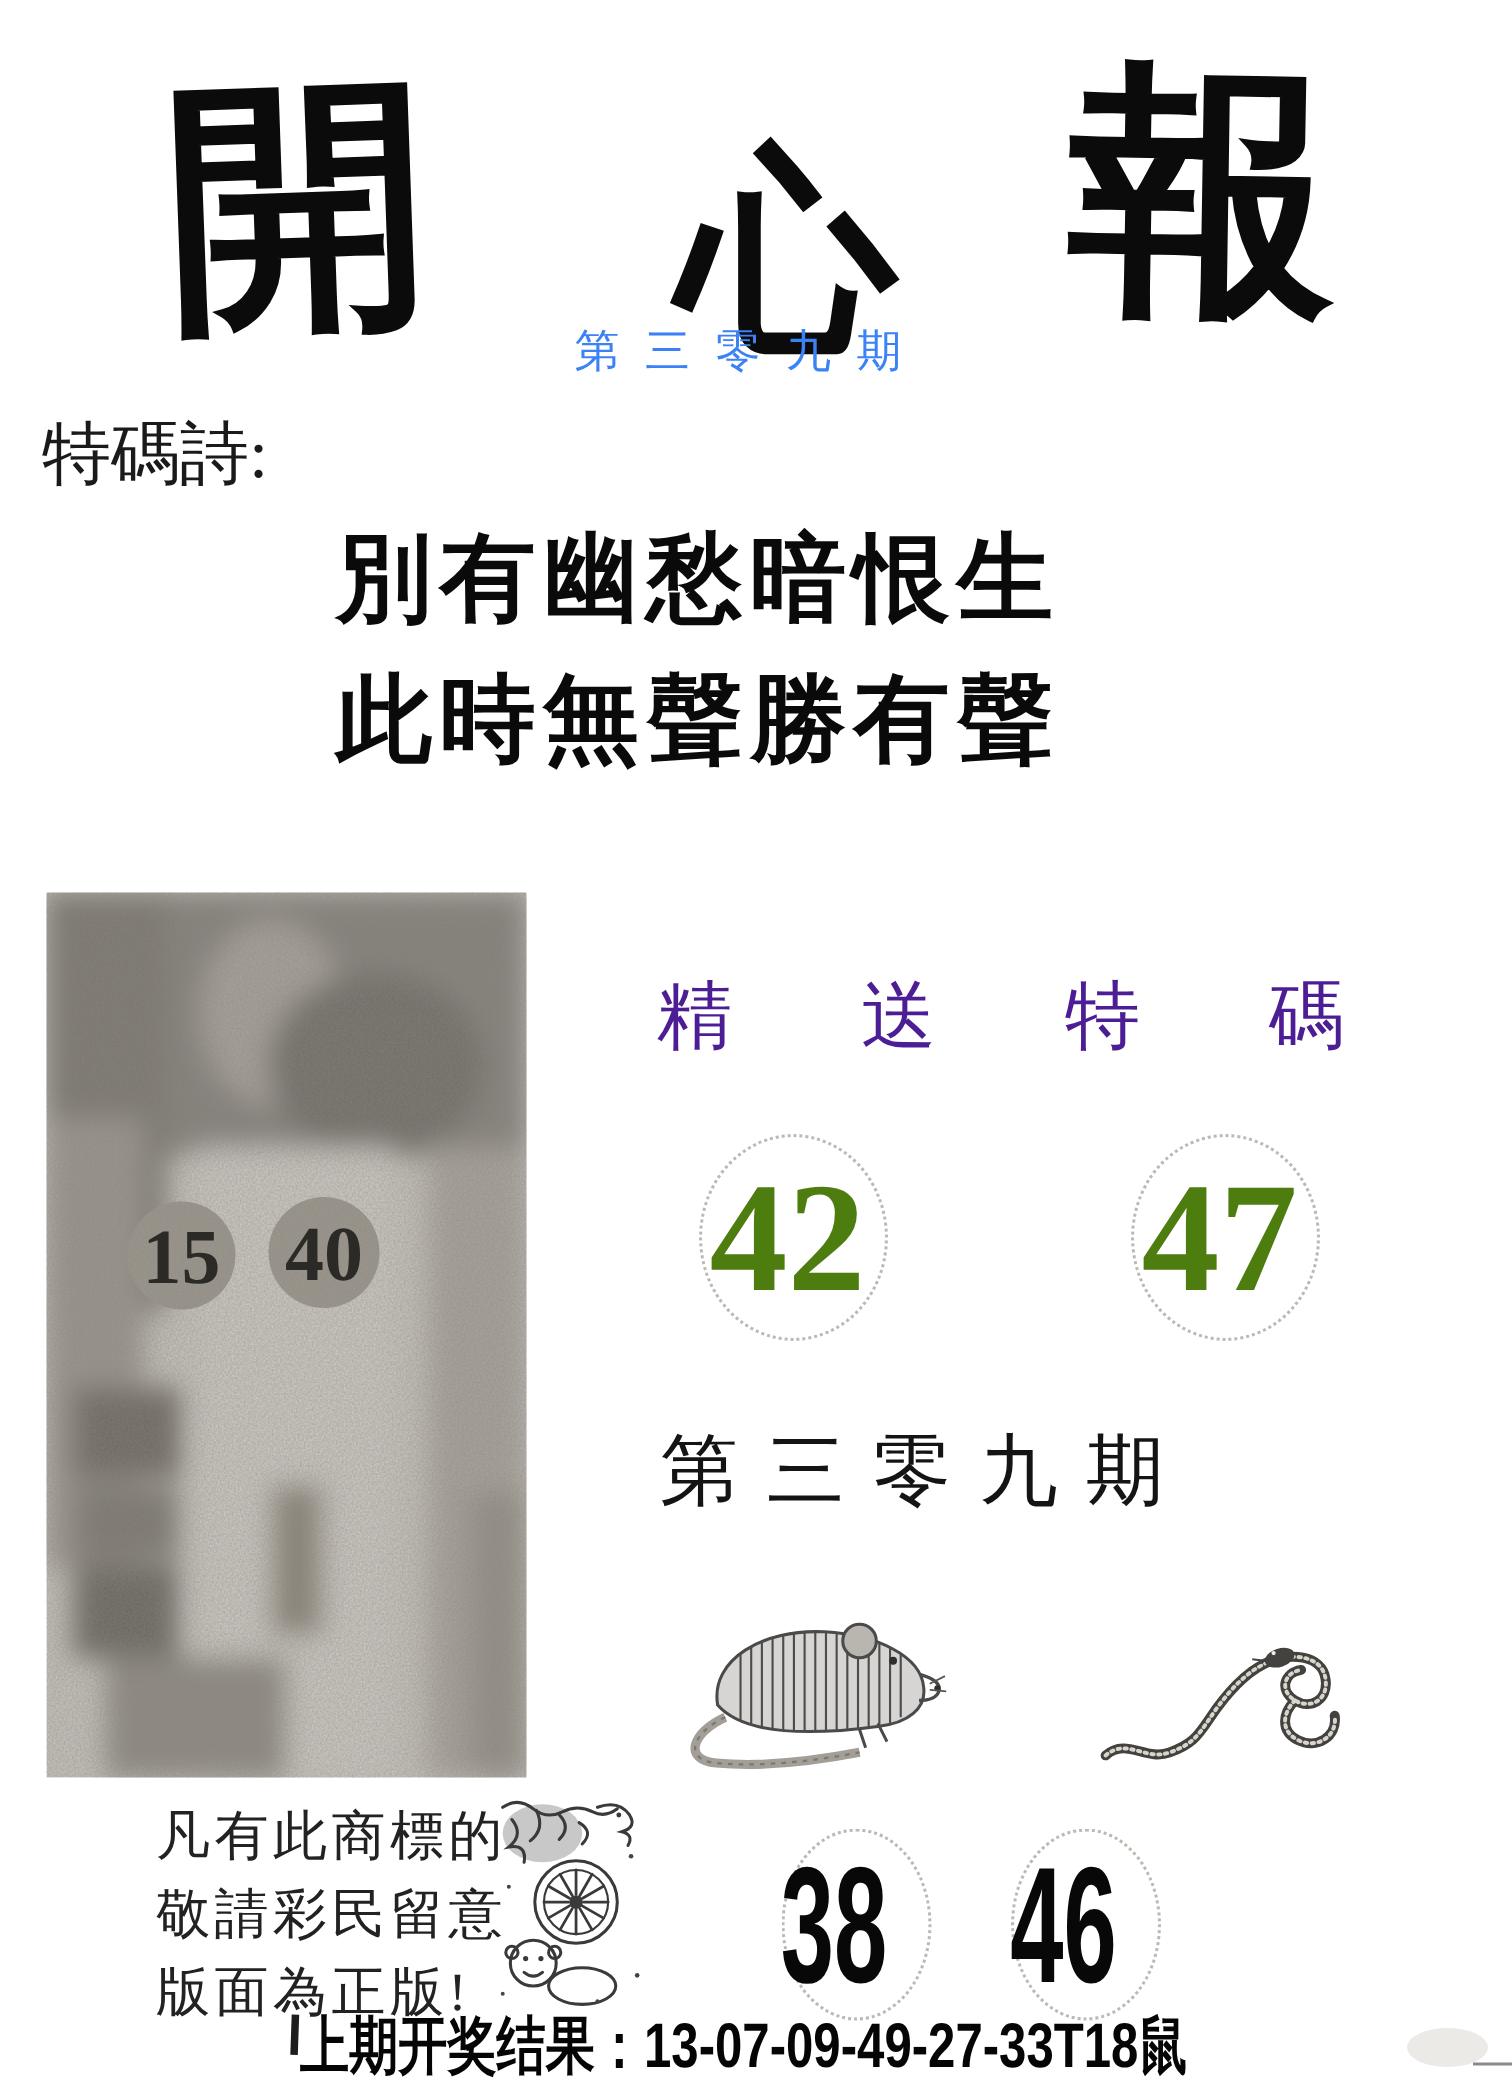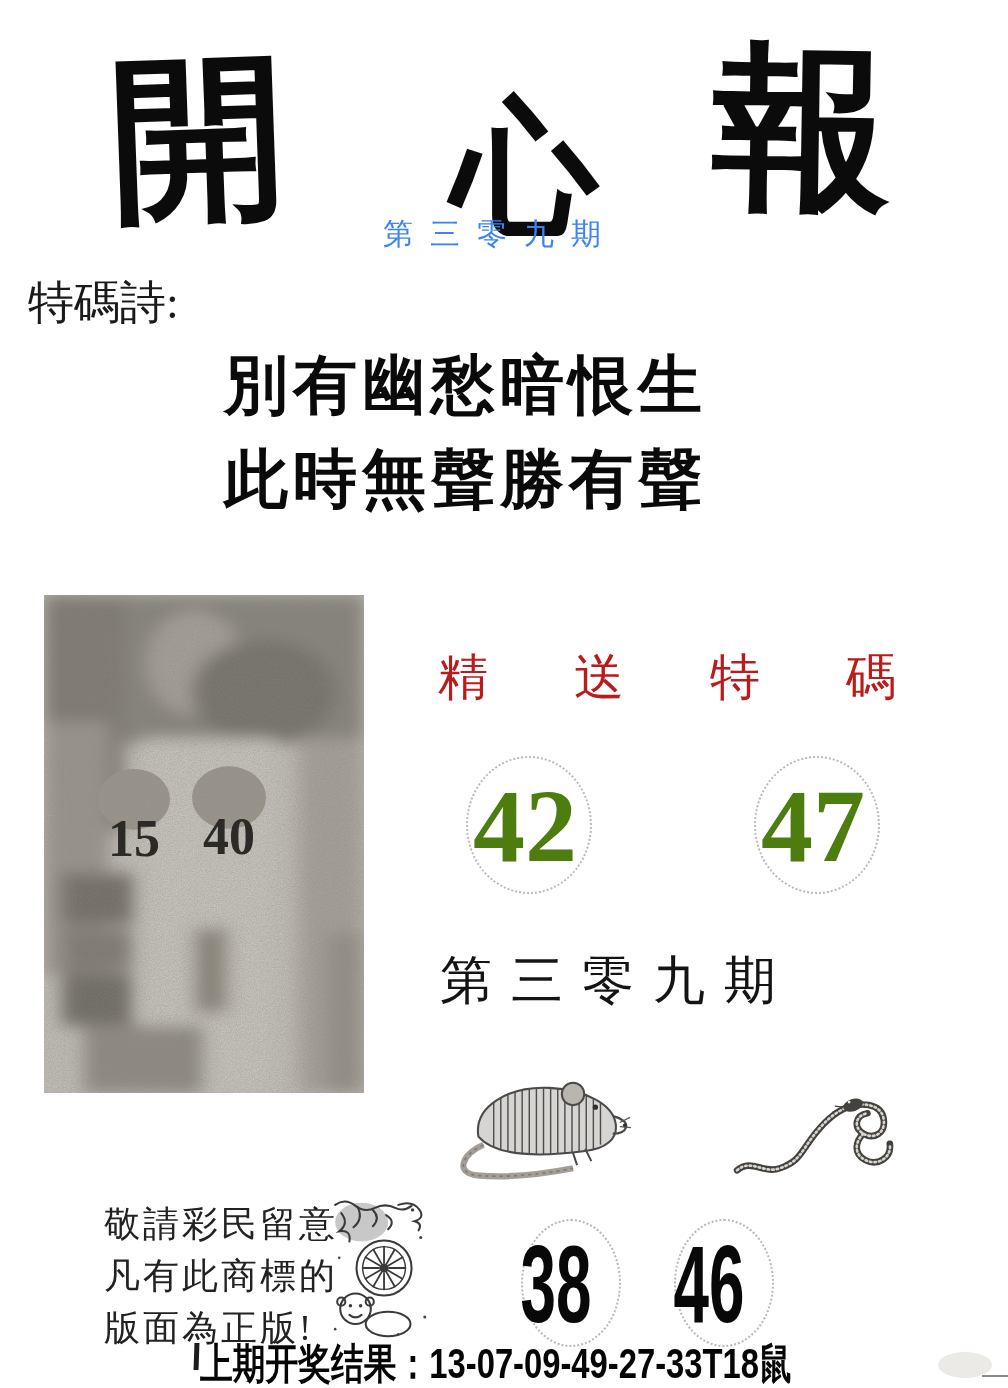--- a/index.html
+++ b/index.html
@@ -15,29 +15,29 @@
   .title-bao {left:712px;top:40px;font-size:180px;transform:rotate(1deg);}
   .issue-line{left:383px;top:214px;font-size:30px;letter-spacing:17px;color:#3b82f6;font-family:Liberation Mono, monospace;}
 
   
   .poem-label{left:28px;top:272px;font-size:46px;color:#1a1a1a;}
   .poem-line{left:224px;font-size:64px;font-weight:bold;letter-spacing:5px;line-height:1;color:#0a0a0a;}
   .poem-line1{top:354px;}
   .poem-line2{top:448px;}
 
   
-  .photo-wrap{left:44px;top:595px;width:320px;height:498px;}
+  .photo-wrap{left:31px;top:595px;width:320px;height:590px;}
   .photo-wrap svg{display:block;width:100%;height:100%;}
   .photo-num{position:absolute;width:74px;height:62px;display:flex;align-items:center;justify-content:center;
              font-size:52px;font-weight:bold;color:#2c2a26;}
   .photo-num-1{left:53px;top:212px;}
   .photo-num-2{left:148px;top:210px;}
 
   
-  .codes-heading{left:438px;top:644px;font-size:50px;letter-spacing:86px;color:#b91c1c;white-space:nowrap;}
+  .codes-heading{left:438px;top:644px;font-size:50px;letter-spacing:86px;color:#4c1d95;white-space:nowrap;}
   .dot-cell{width:126px;height:138px;}
   .dot-ring{position:absolute;inset:0;border:2px dotted #bdb9b2;border-radius:50%;}
   .code-cell-1{left:466px;top:756px;}
   .code-cell-2{left:754px;top:756px;}
   .code-num{position:absolute;inset:0;display:flex;align-items:center;justify-content:center;
             font-size:104px;font-weight:bold;color:#4d7c0f;transform:translateX(-4px);}
 
   
   .zodiac-heading{left:440px;top:946px;font-size:52px;letter-spacing:19px;color:#141414;white-space:nowrap;}
   .rat-wrap{left:453px;top:1062px;width:178px;height:125px;}
@@ -155,22 +155,22 @@
     <svg viewBox="0 0 165 115">
       <path d="M4,100 C18,88 30,104 46,98 C60,93 64,88 72,76 C80,64 92,48 108,40 C124,32 146,34 148,50 C150,64 138,70 128,64 C118,58 120,46 132,44 M128,64 C120,72 118,84 130,90 C142,96 156,88 154,74" fill="none" stroke="#44423e" stroke-width="6.5" stroke-linecap="round"></path>
       <path d="M4,100 C18,88 30,104 46,98 C60,93 64,88 72,76 C80,64 92,48 108,40 C124,32 146,34 148,50 C150,64 138,70 128,64 C118,58 120,46 132,44 M128,64 C120,72 118,84 130,90 C142,96 156,88 154,74" fill="none" stroke="#d8d4ce" stroke-width="2.6" stroke-linecap="round" stroke-dasharray="1.5 3"></path>
       <ellipse cx="118" cy="36" rx="10" ry="6" fill="#44423e" transform="rotate(-18 118 36)"></ellipse>
       <circle cx="114" cy="33" r="1.4" fill="#f0eeea"></circle>
       <path d="M108,38 l-10,5 M108,38 l-8,-1" stroke="#44423e" stroke-width="1.4" fill="none"></path>
     </svg>
   </div>
 
   <div class="abs notice serif">
+    <div>凡有此商標的</div>
     <div>敬請彩民留意</div>
-    <div>凡有此商標的</div>
     <div>版面為正版!</div>
   </div>
 
   <div class="abs stamp-wrap">
     <svg viewBox="0 0 108 142">
       <g stroke="#3a3a3a" stroke-width="2" fill="none" stroke-linecap="round">
         <ellipse cx="34" cy="27" rx="26" ry="19" fill="#4a4a4a" fill-opacity="0.3" stroke="none"></ellipse>
         <path d="M8,10 q10,-7 20,1 q9,7 19,2 q10,-5 20,0 q8,4 16,-2"></path>
         <path d="M70,10 q14,-5 21,5 q5,8 -5,11 q8,2 4,9"></path>
         <path d="M14,18 q8,10 -2,18 q12,-2 10,10"></path>

